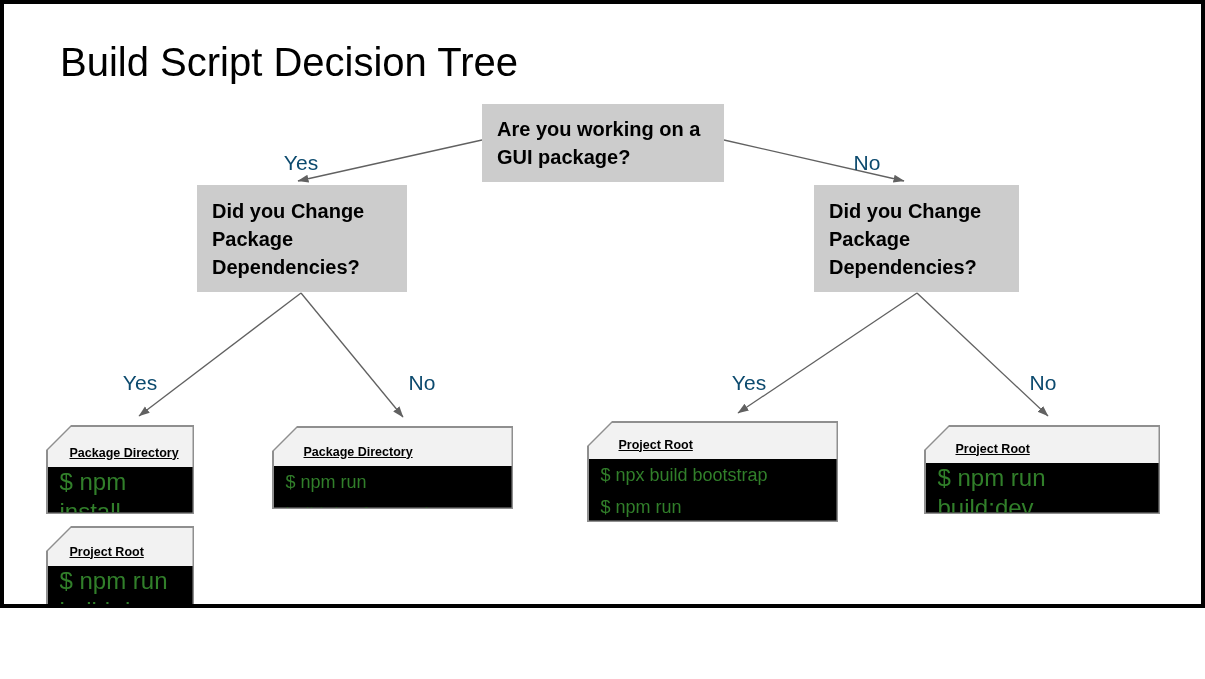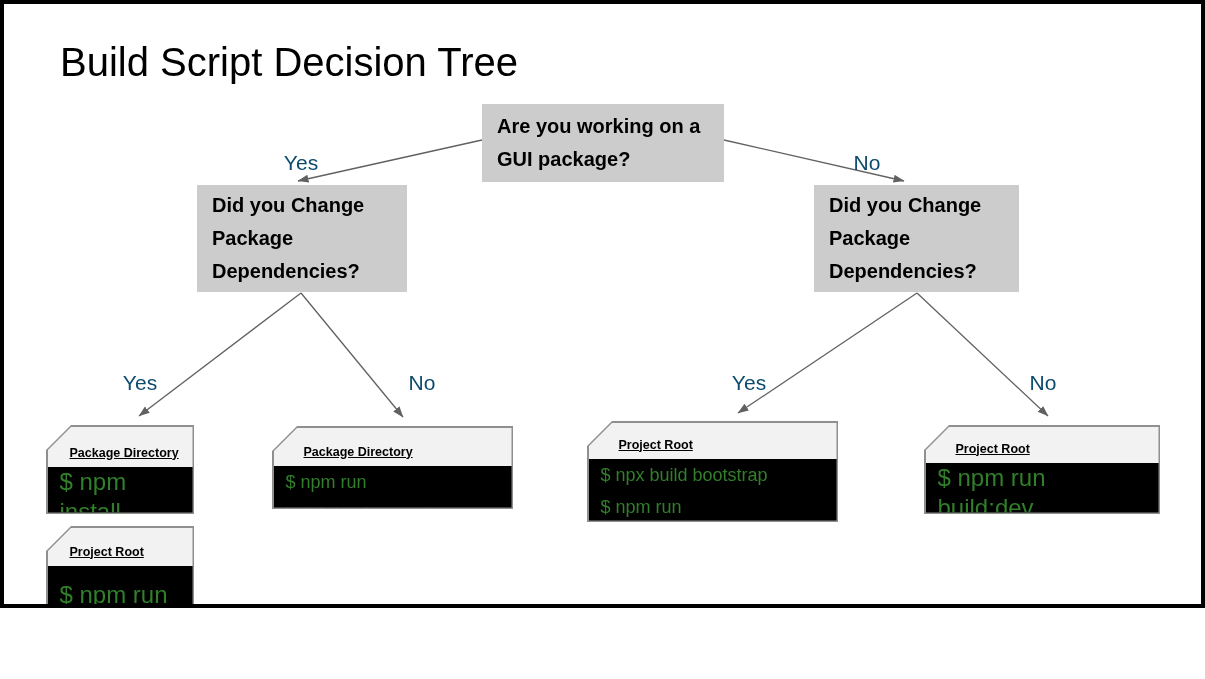--- a/index.html
+++ b/index.html
@@ -33,21 +33,21 @@
     pointer-events: none;
   }
   .connectors line { stroke: #616161; stroke-width: 1.3; }
 
   .decision {
     position: absolute;
     background: #cccccc;
     color: #000;
     font-weight: 700;
     font-size: 20px;
-    line-height: 33px;
+    line-height: 28px;
     display: flex;
     align-items: center;
     box-sizing: border-box;
     padding-left: 15px;
     padding-right: 8px;
   }
   .decision-root  { left: 478px; top: 100px; width: 242px; height: 78px; }
   .decision-left  { left: 193px; top: 181px; width: 210px; height: 107px; }
   .decision-right { left: 810px; top: 181px; width: 205px; height: 107px; }
 
@@ -85,21 +85,21 @@
     flex: 0 0 auto;
     white-space: nowrap;
   }
   .card.narrow .hdr { padding-left: 22px; }
   .card .body {
     background: #000000;
     color: #317f2a;
     flex: 1 1 auto;
     display: flex;
     flex-direction: column;
-    justify-content: flex-end;
+    justify-content: flex-start;
     box-sizing: border-box;
     padding-left: 12px;
     padding-right: 12px;
   }
   .cmd-lg { font-size: 24px; line-height: 30px; }
   .cmd-sm { font-size: 18px; line-height: 32px; }
 
   .card-1 { left: 42px;  top: 421px; width: 148px; height: 89px;  }
   .card-1 .hdr { height: 40px; }
   .card-2 { left: 42px;  top: 522px; width: 148px; height: 115px; }

